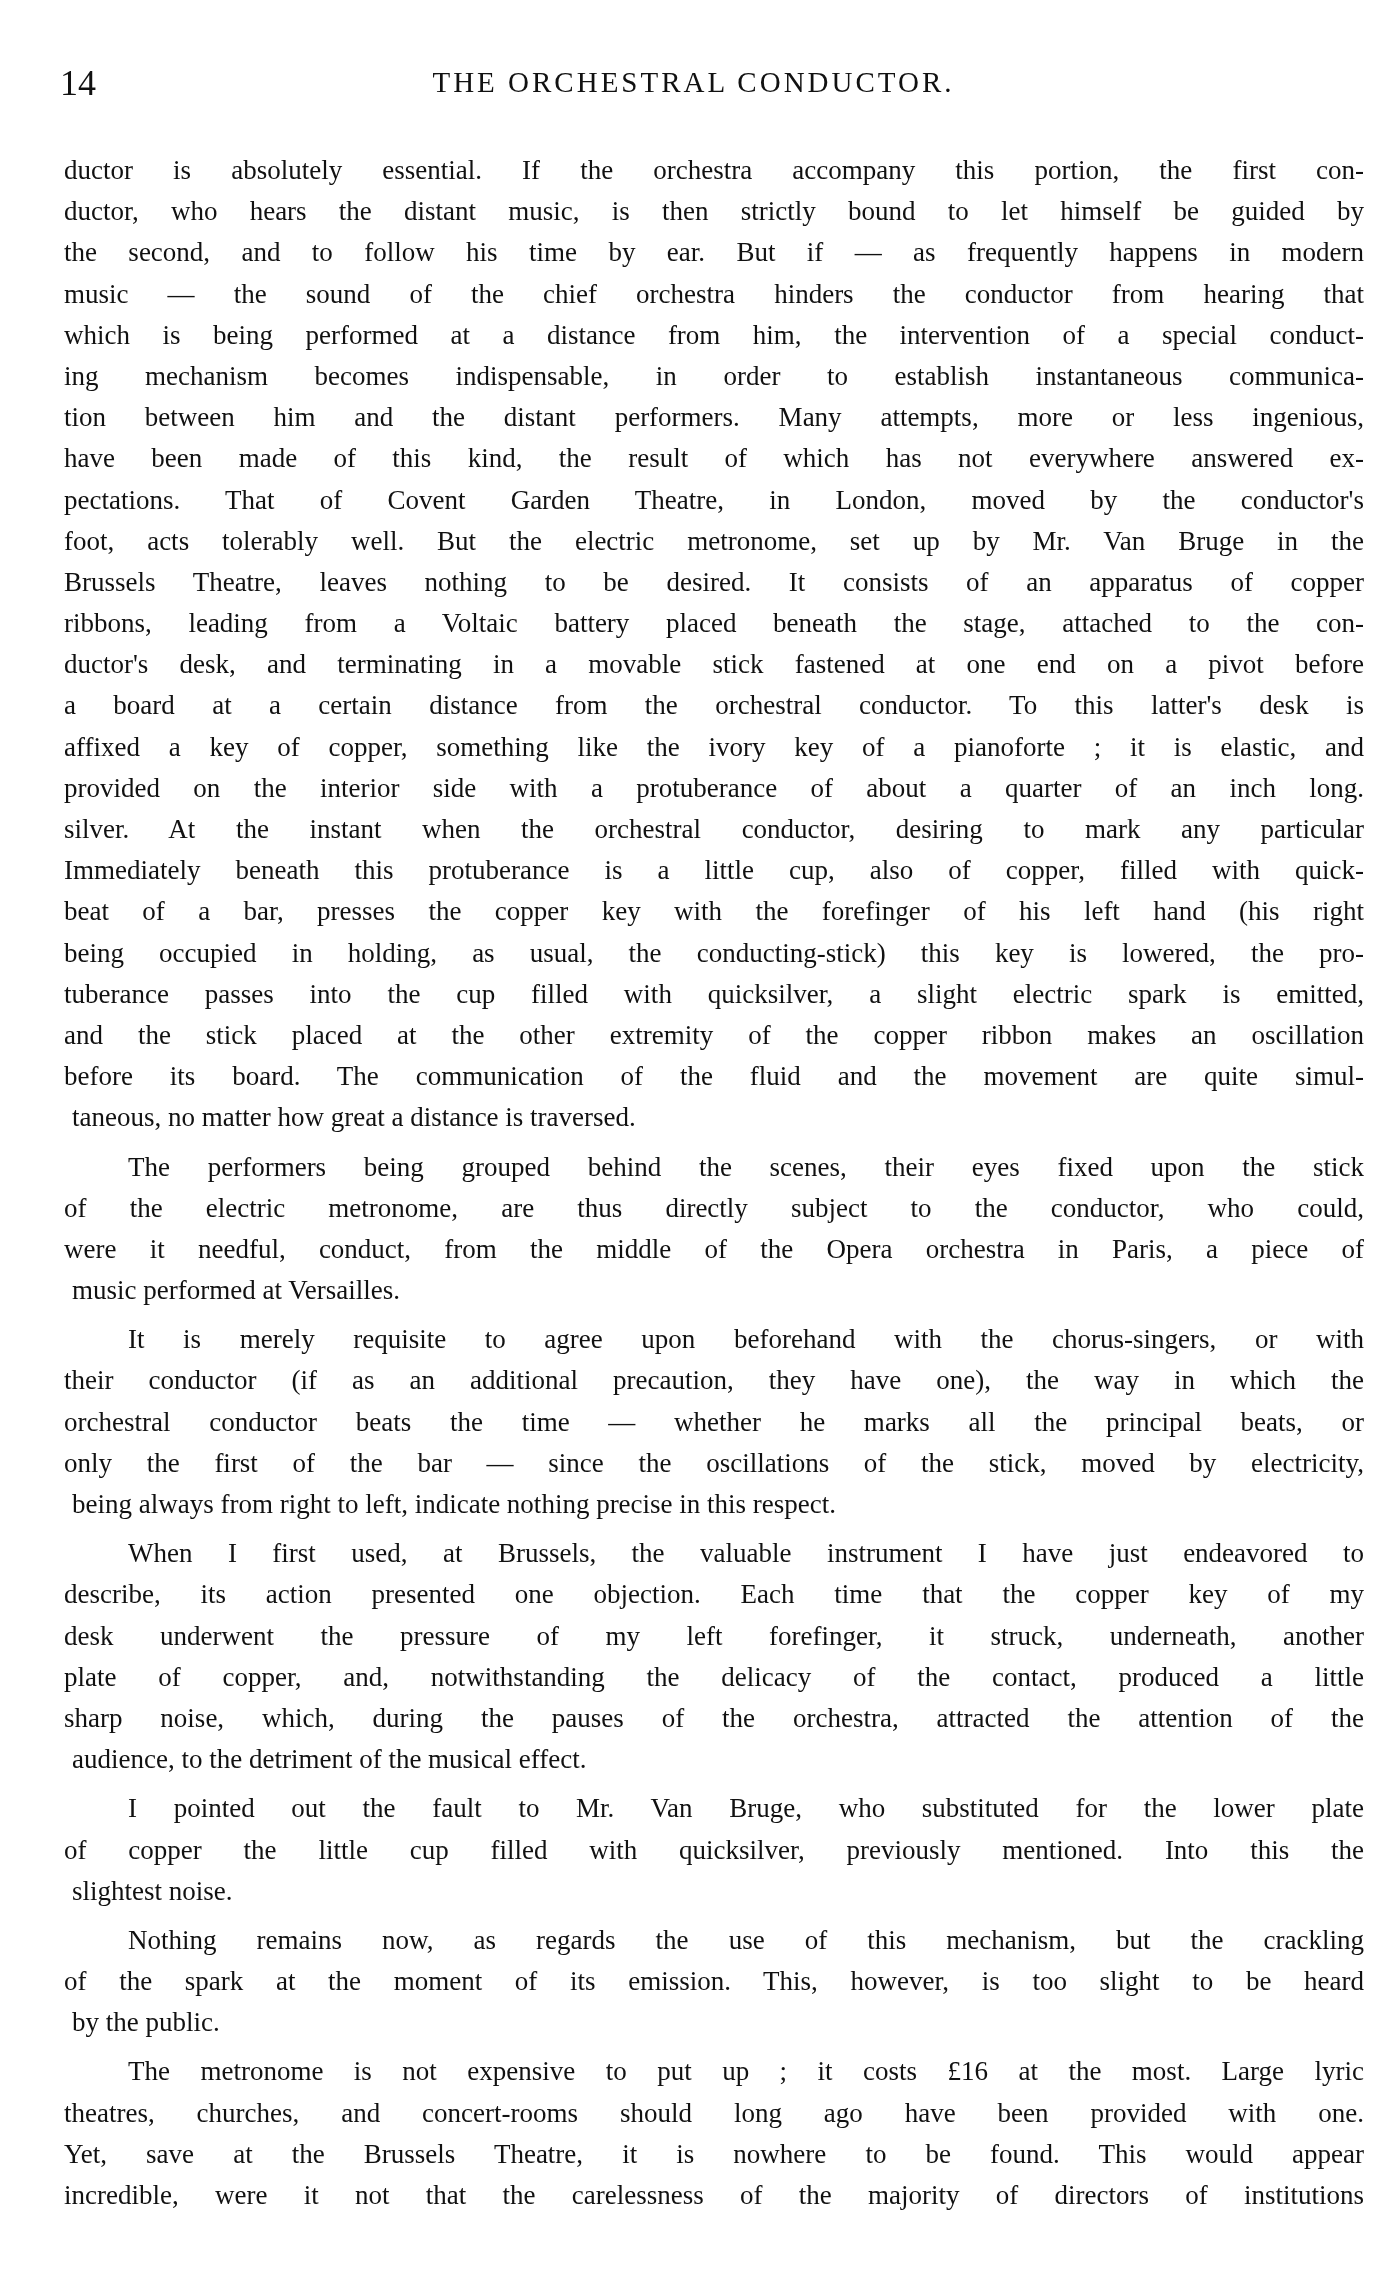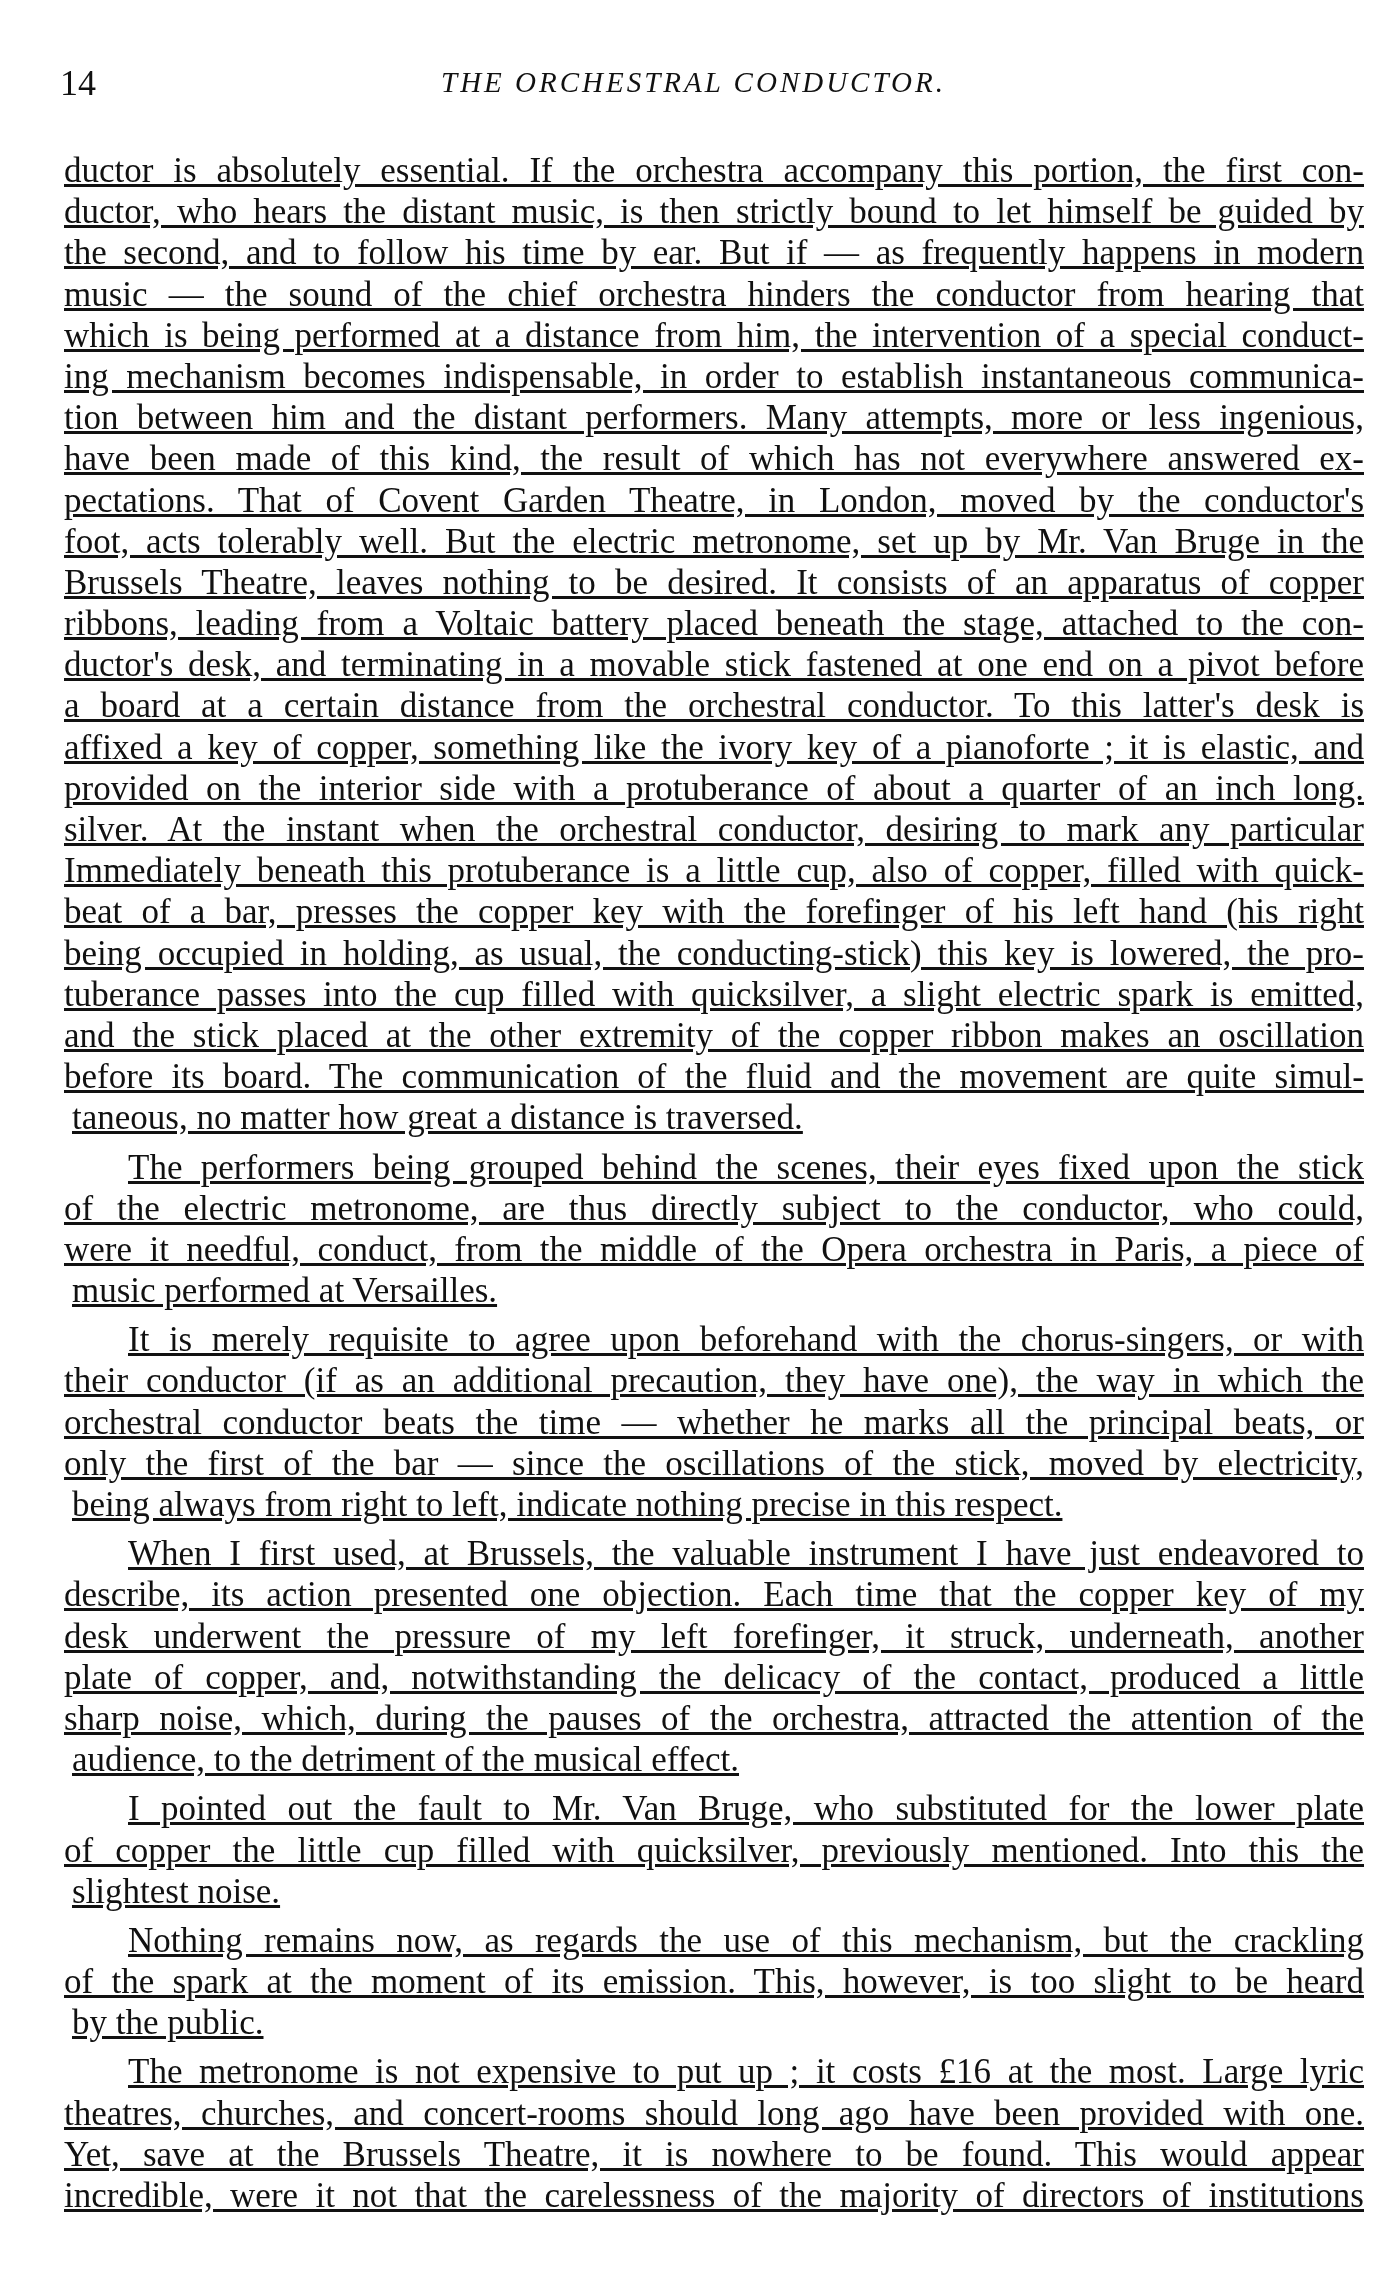--- a/index.html
+++ b/index.html
@@ -1,23 +1,23 @@
 <!DOCTYPE html>
 <html><head>
 <meta charset="utf-8">
 <style>
   html, body { margin: 0; padding: 0; background: #ffffff; }
   body { width: 1387px; height: 2290px; position: relative; overflow: hidden;
          font-family: "Liberation Serif", "DejaVu Serif", serif; color: #111; }
   .header { position: absolute; top: 62px; left: 60px; right: 60px; height: 40px; }
   .page-num { position: absolute; left: 0; top: 0; font-size: 36px; font-weight: normal; }
   .running-title { position: absolute; left: 0; right: 0; text-align: center; top: 4px;
-                   font-size: 29px; font-style: italic; letter-spacing: 3px; }
+                   font-size: 29px; letter-spacing: 3px; }
   .body { position: absolute; top: 150px; left: 64px; width: 1300px; }
-  .line { font-size: 35px; line-height: 41.2px; white-space: nowrap; text-align: justify; text-align-last: justify; height: 41.2px; overflow: hidden; text-decoration: underline; }
+  .line { font-size: 27px; line-height: 41.2px; white-space: nowrap; text-align: justify; text-align-last: justify; height: 41.2px; overflow: hidden; }
   .line.last { text-align-last: left; margin-left: 8px; }
   .line.indent { padding-left: 64px; margin-top: 8px; }
 </style>
 </head>
 <body>
 
 <div class="header">
   <span class="page-num">14</span>
   <span class="running-title">THE ORCHESTRAL CONDUCTOR.</span>
 </div>

